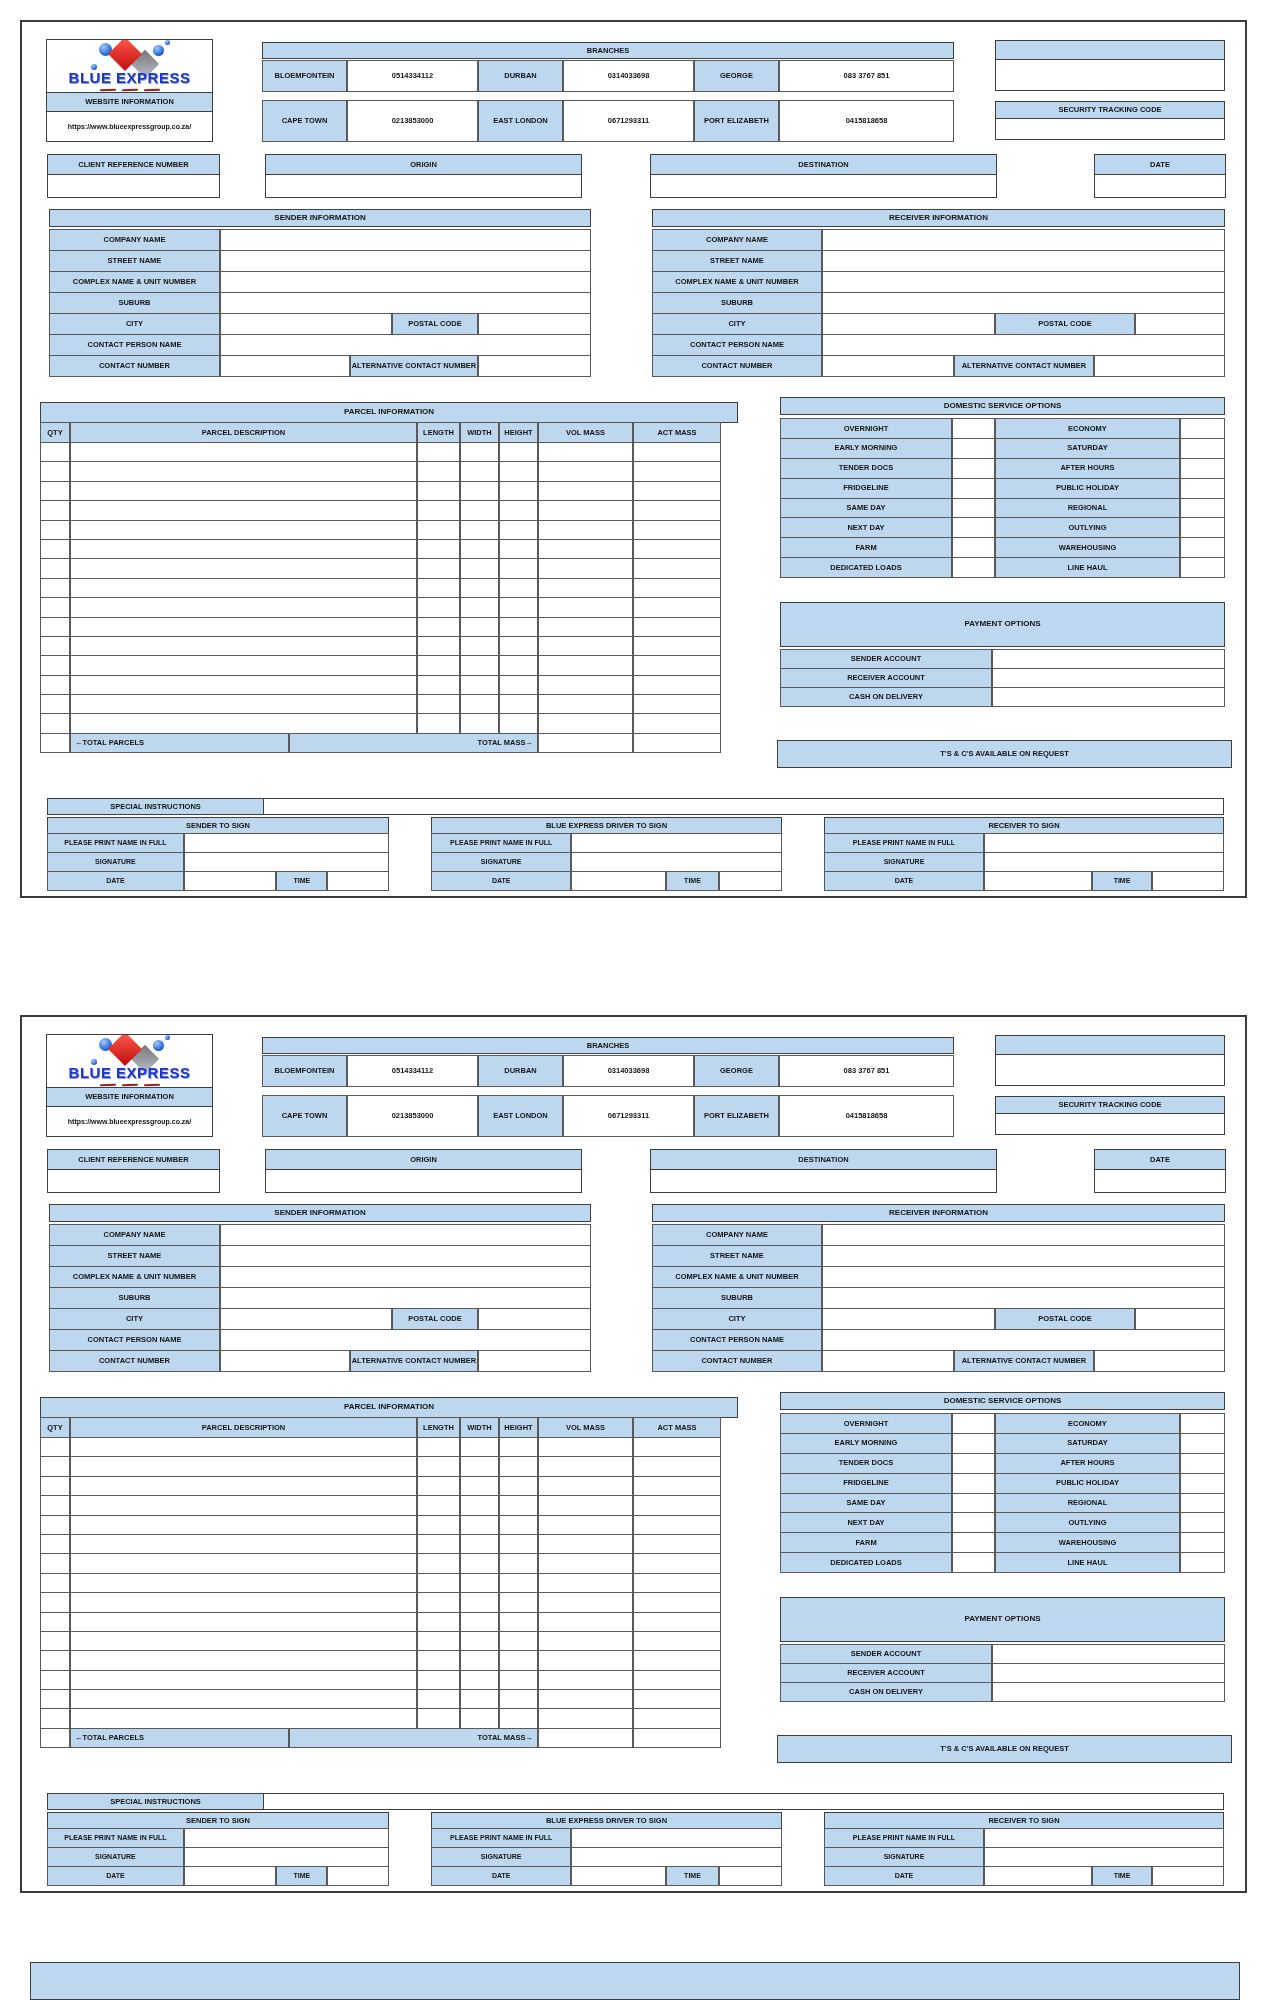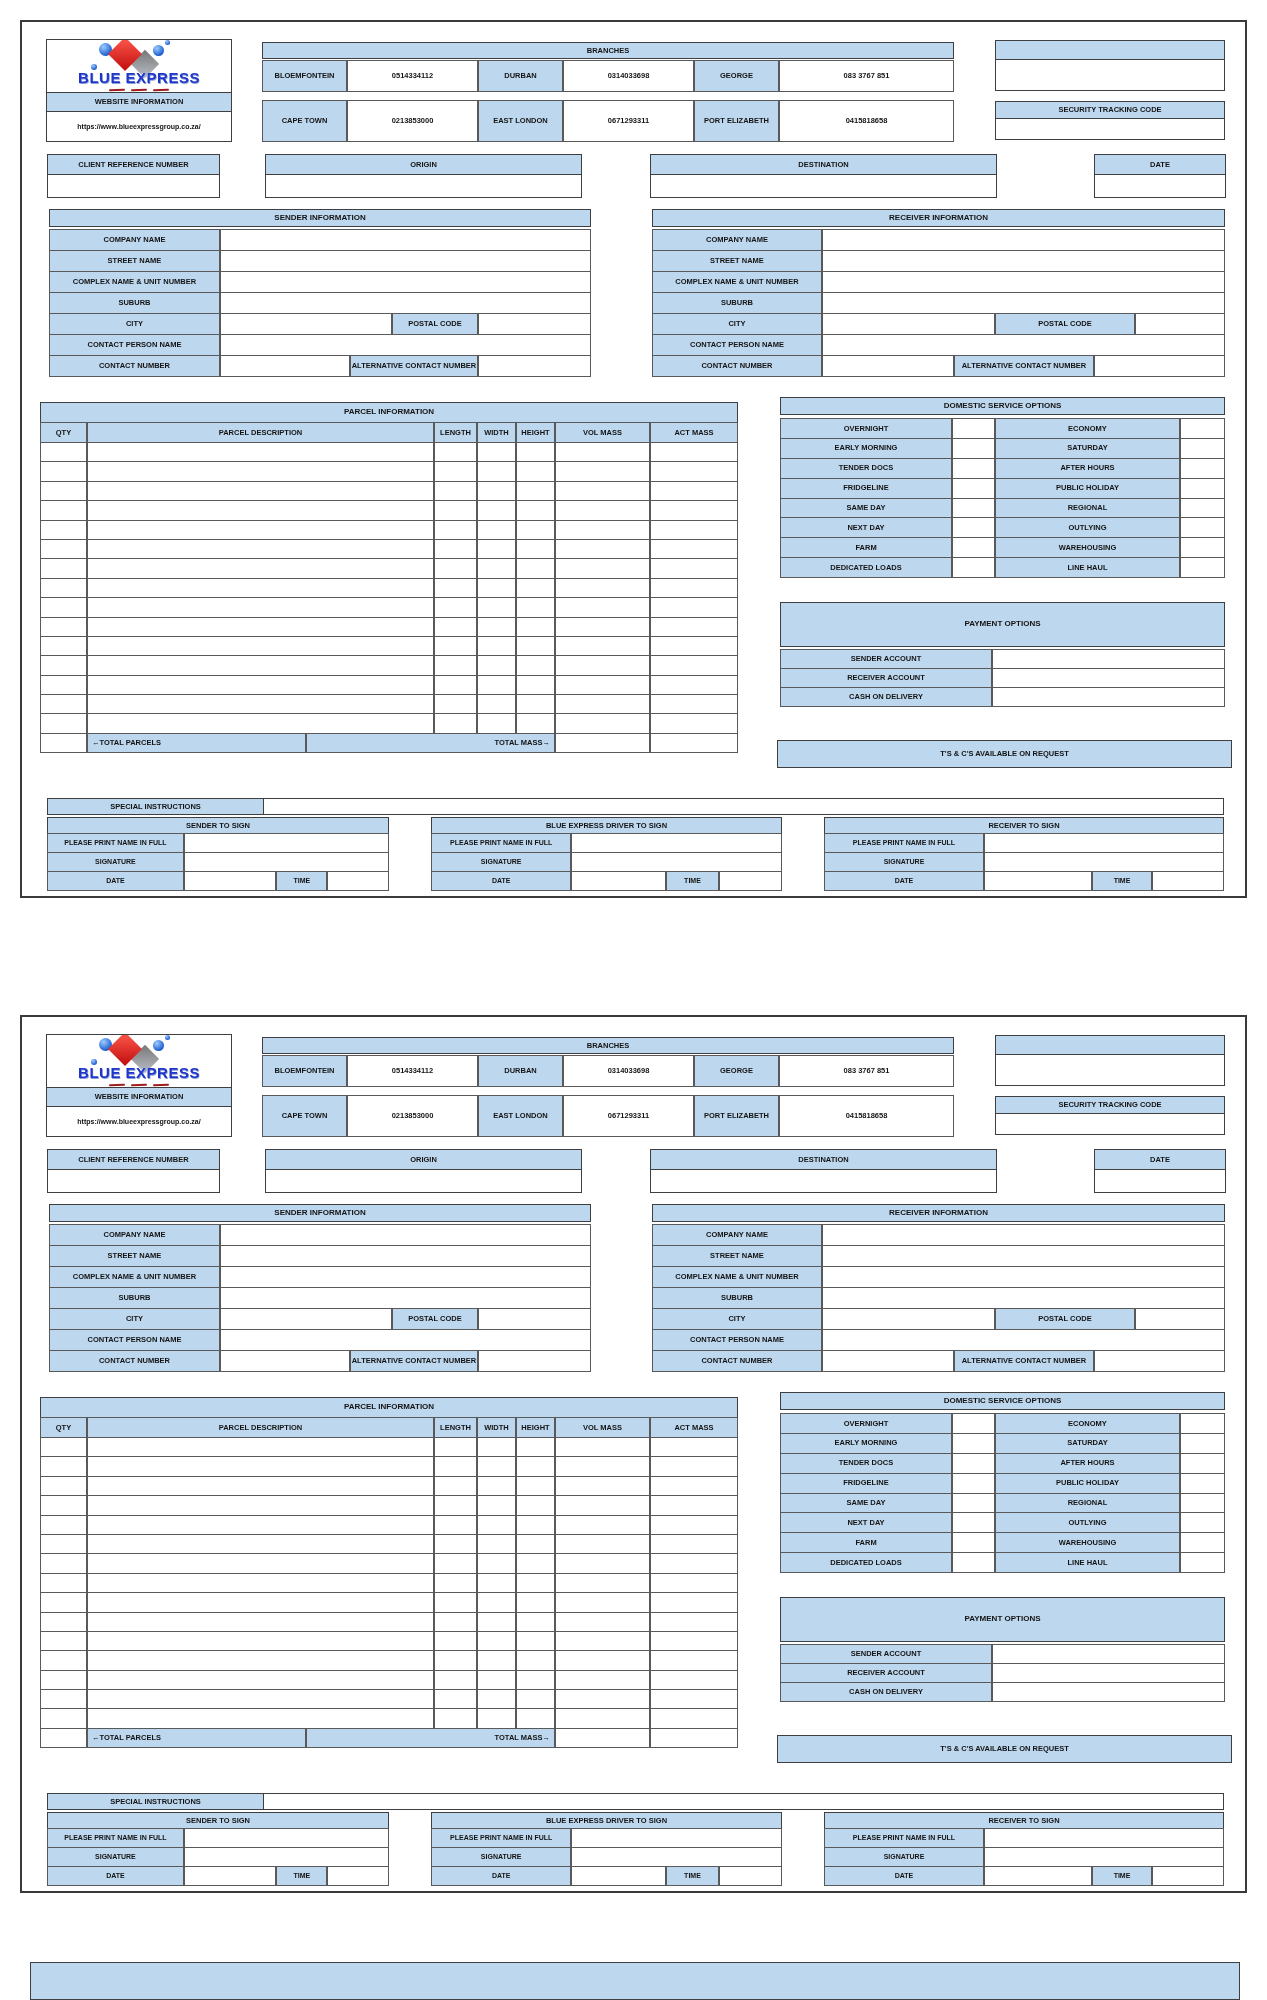--- a/index.html
+++ b/index.html
@@ -11,33 +11,33 @@
   .row{display:flex;}
   .c{box-sizing:border-box;border:1px solid #595959;display:flex;align-items:center;
      justify-content:center;font-weight:bold;font-size:7.5px;line-height:1.05;color:#141414;
      overflow:hidden;white-space:nowrap;}
   .b{background:#bdd7ee;}
   .w{background:#ffffff;}
   .hv{border-width:1.5px;border-color:#3f3f3f;}
   .left{justify-content:flex-start;padding-left:4px;}
   .right{justify-content:flex-end;padding-right:4px;}
   
-  .logo-box{left:24px;top:17px;width:186px;}
+  .logo-box{left:24px;top:17px;width:167px;}
   .logo-art{position:relative;width:100%;height:53px;background:#fff;border:1.5px solid #3f3f3f;
             border-bottom:none;box-sizing:border-box;overflow:hidden;}
   .ball{position:absolute;border-radius:50%;background:radial-gradient(circle at 35% 30%,#9ecbff,#1d5fd0 70%,#0c2f7a);}
   .diamond{position:absolute;transform:rotate(45deg);}
   .logo-text{position:absolute;left:0;right:0;bottom:6px;text-align:center;font-weight:bold;
              font-size:15px;letter-spacing:.5px;color:#2036c8;
              text-shadow:0.7px 0.7px 0 #8aa0d8, -0.5px -0.5px 0 #ffffff;}
   .tagline{position:absolute;left:0;right:0;bottom:1px;display:flex;justify-content:center;gap:6px;}
   .tagline i{display:block;width:16px;height:2px;border-radius:2px;background:#a01d1d;transform:rotate(-2deg);}
   
   .prow{display:flex;height:20.4px;margin-top:-1px;}
-  .pc1{width:47px;}.pc2{width:347px;}.pc3{width:43px;}.pc4{width:39px;}
+  .pc1{width:30px;}.pc2{width:347px;}.pc3{width:43px;}.pc4{width:39px;}
   .pc5{width:39px;}.pc6{width:95px;}.pc7{width:88px;}
   .mt{margin-top:-1px;}
   .strip{position:absolute;left:30px;top:1962px;width:1210px;height:38px;background:#bdd7ee;
          border:1.5px solid #3f3f3f;box-sizing:border-box;}
 </style>
 </head>
 <body>
 
 <div id="page">
 

